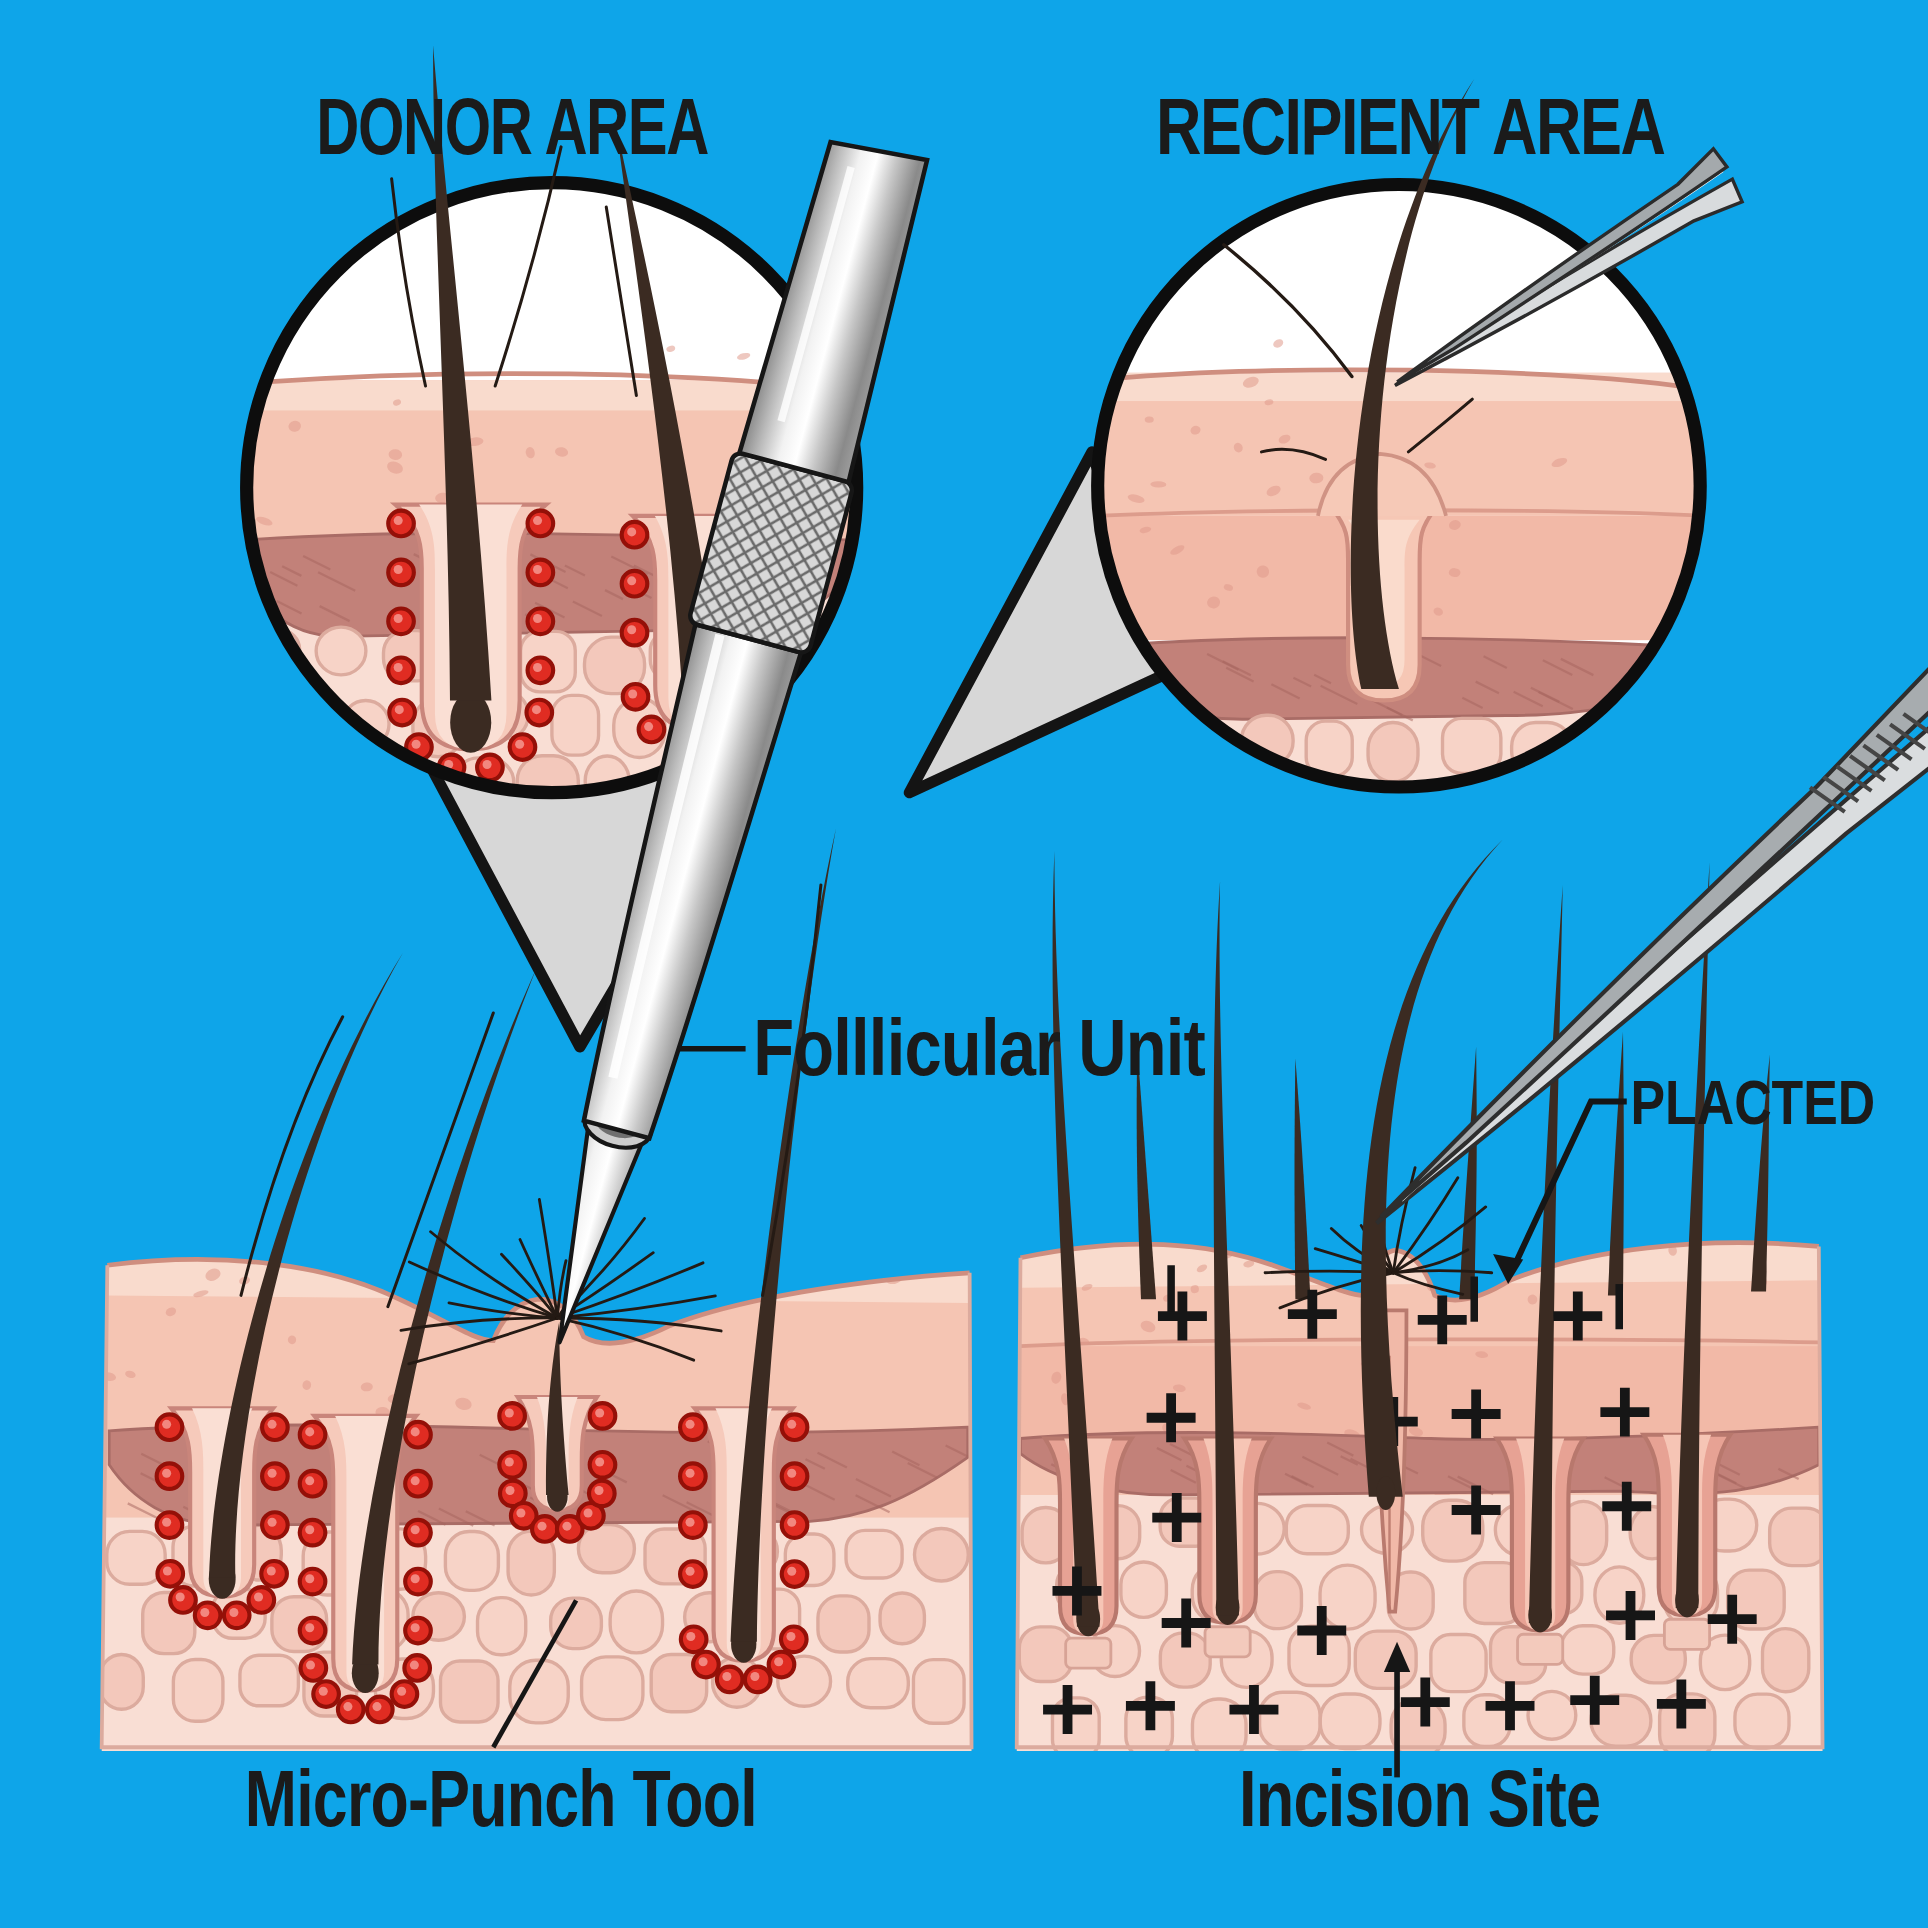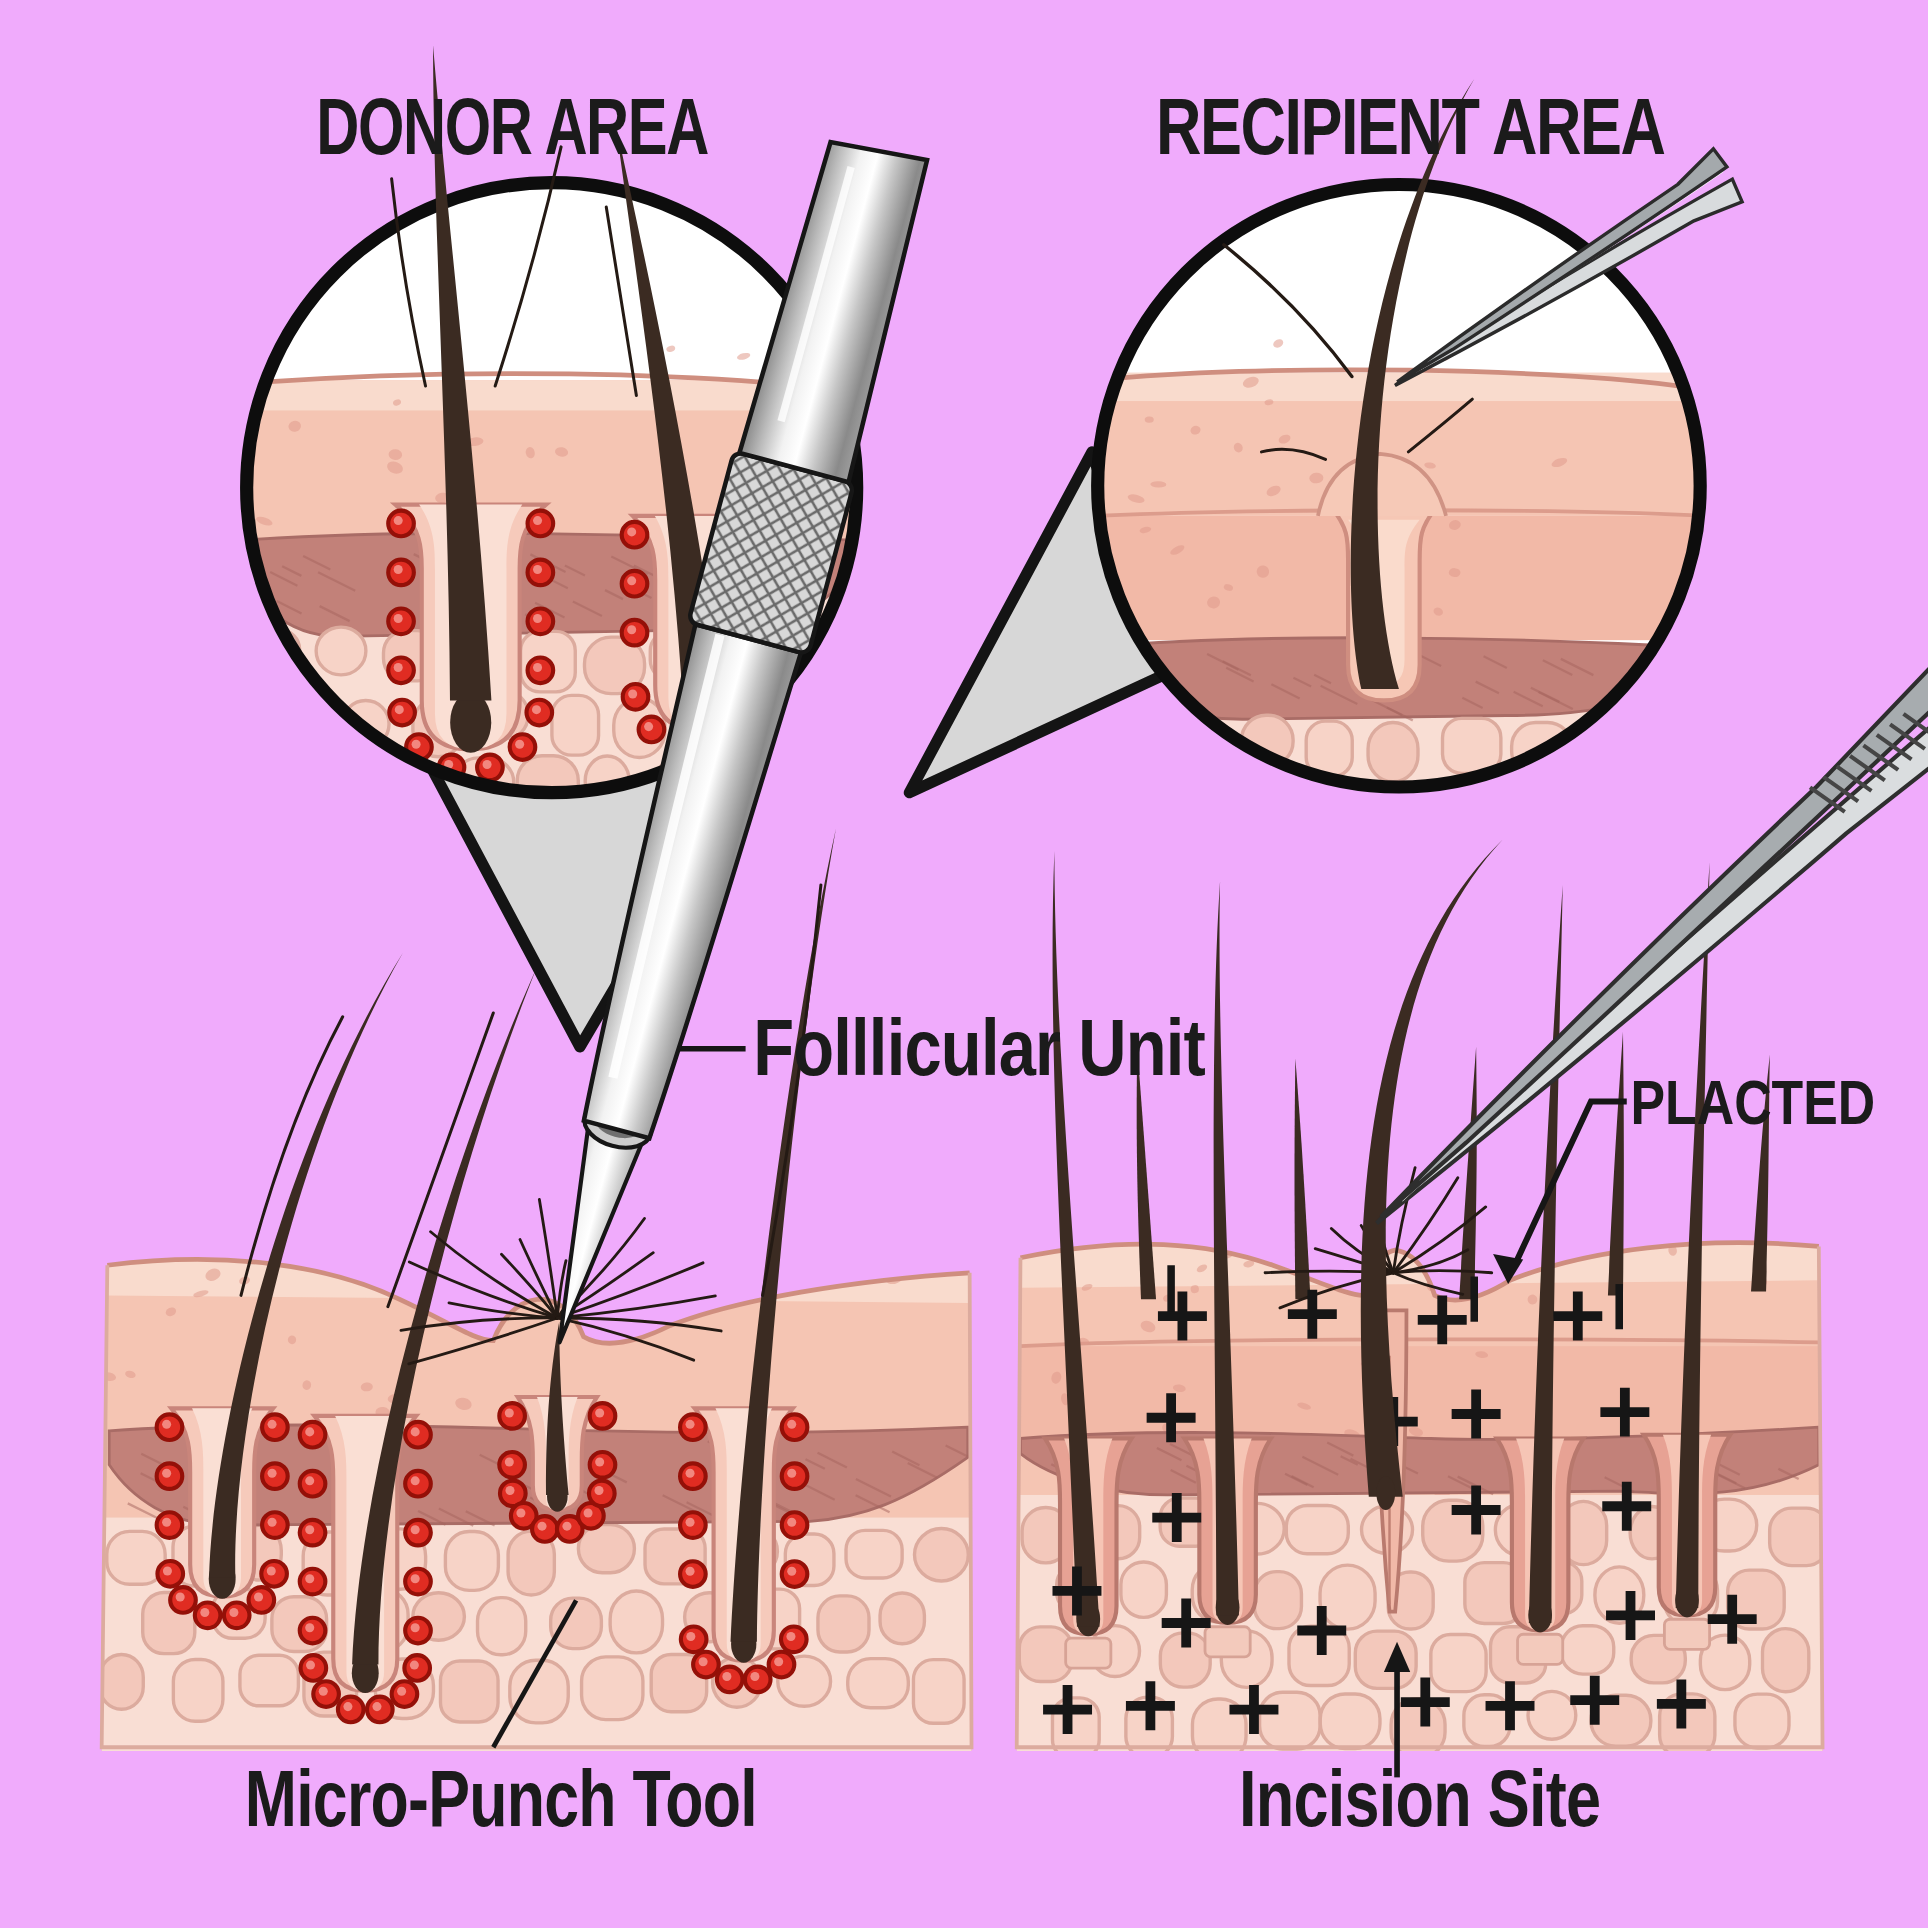--- a/index.html
+++ b/index.html
@@ -1,16 +1,16 @@
 <!DOCTYPE html>
 <html style="font-size:15px"><head>
 <meta charset="utf-8">
 <style>
   html,body{margin:0;padding:0;background:#ffffff;width:1928px;height:1928px;overflow:hidden;}
-  .stage{position:relative;width:1928px;height:1928px;background:#f0abfc;font-family:"Liberation Sans",sans-serif;}
+  .stage{position:relative;width:1928px;height:1928px;background:#0ea5e9;font-family:"Liberation Sans",sans-serif;}
   svg{display:block;}
   text{font-family:"Liberation Sans",sans-serif;font-weight:700;fill:#1b1b1b;}
   .title{font-size:42px;letter-spacing:-1px;}
   .lbl{font-size:42px;letter-spacing:-0.5px;}
   .lblS{font-size:33px;}
 </style>
 </head>
 <body>
 
 <div class="stage">

